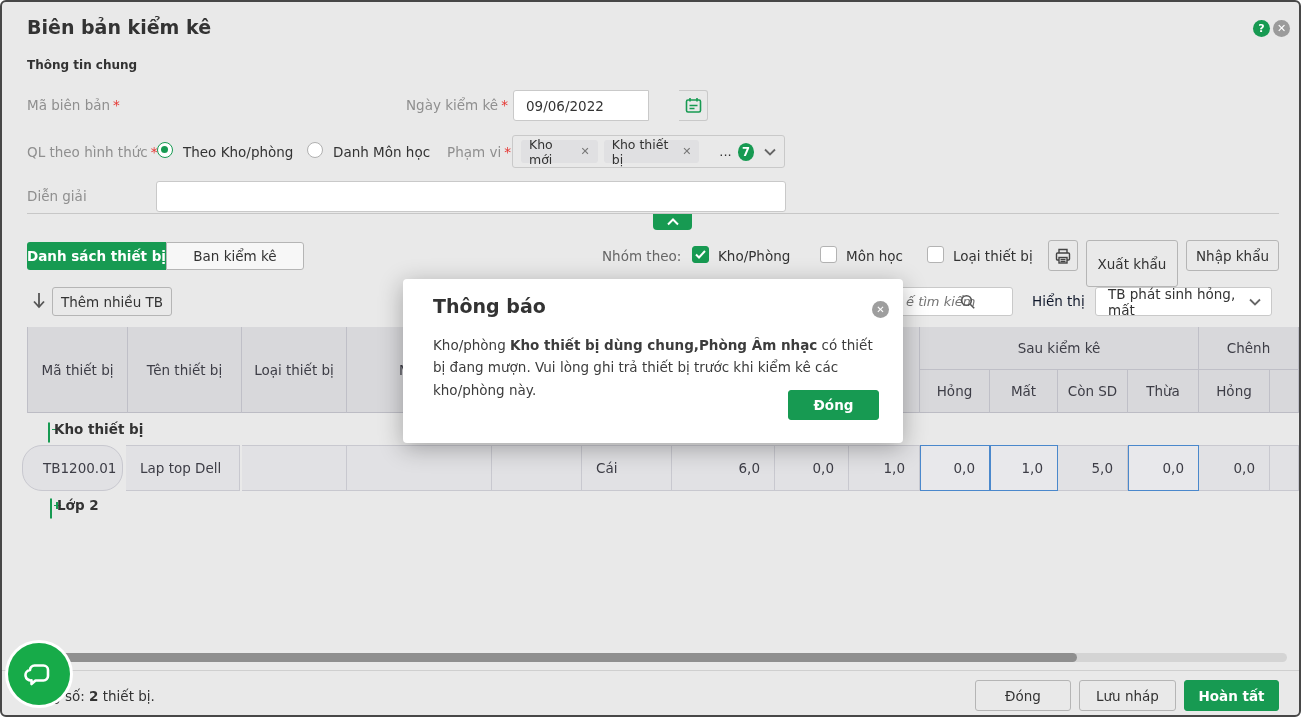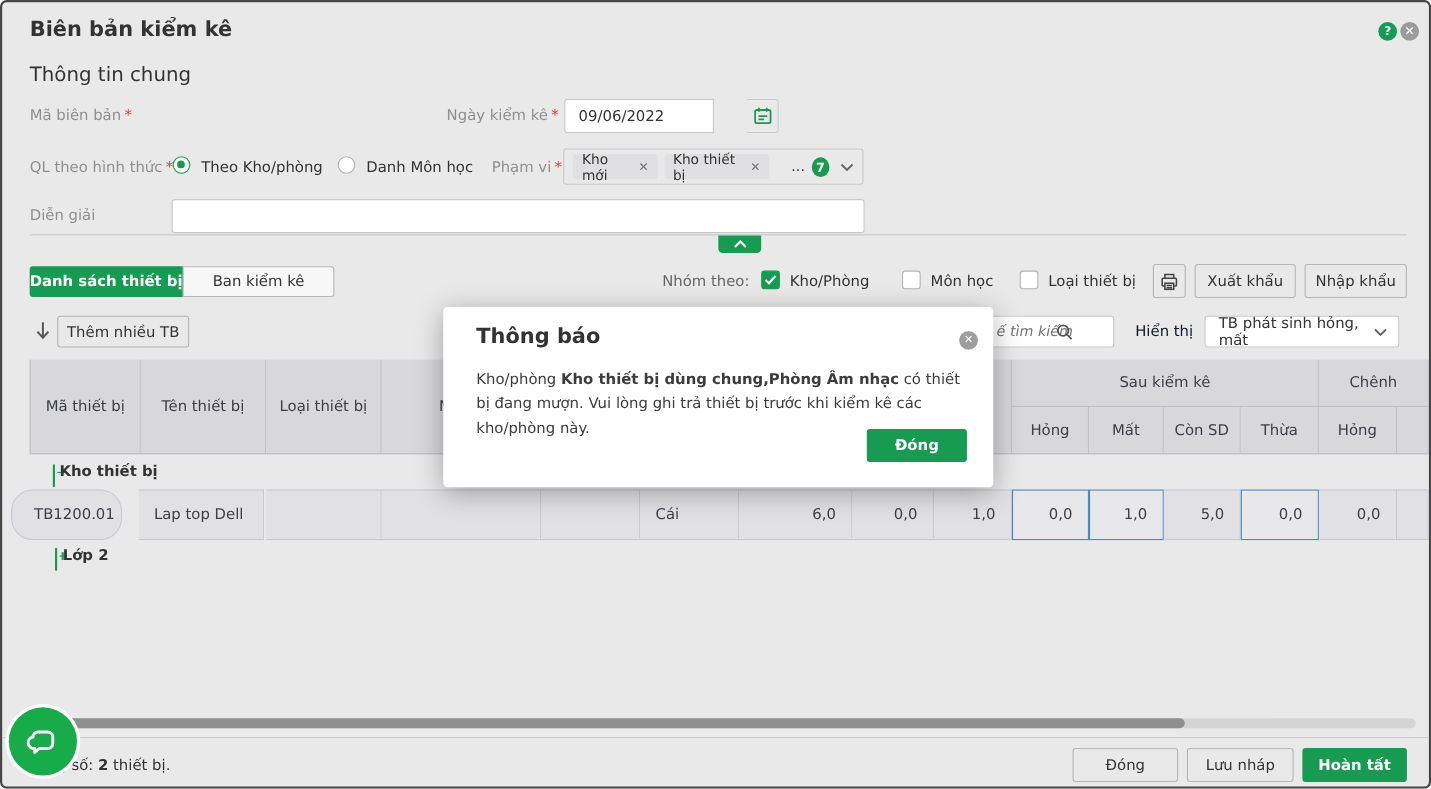--- a/index.html
+++ b/index.html
@@ -2,21 +2,21 @@
 <html><head>
 <meta charset="utf-8">
 <style>
   * { margin:0; padding:0; box-sizing:border-box; }
   html,body { width:1301px; height:717px; background:#fff; font-family:"DejaVu Sans","Liberation Sans",sans-serif; }
   .window { position:relative; width:1301px; height:717px; background:#e9e9e9; border:2px solid #474747; border-radius:6px; overflow:hidden; }
   .abs { position:absolute; }
   .lbl { color:#8f8f8f; font-size:13.5px; }
   .req { color:#e53935; margin-left:3px; }
   .title { font-size:19px; font-weight:600; color:#333; }
-  .subtitle { font-size:18px; font-weight:400; color:#333; }
+  .subtitle { font-size:12px; font-weight:700; color:#333; }
   .circle-btn { width:17px; height:17px; border-radius:50%; color:#fff; font-size:11px; line-height:17px; text-align:center; cursor:pointer; }
   .help { background:#179a52; font-weight:700; }
   .closew { background:#9b9b9b; }
   input.text { height:31px; border:1px solid #c9c9c9; border-radius:3px; background:#fff; padding:0 12px; font-size:13.5px; color:#333; font-family:inherit; }
   input.text.green { border:1px solid #1f9b55; }
   .radio { width:16px; height:16px; border-radius:50%; background:#fff; border:1.5px solid #b0b0b0; display:inline-block; }
   .radio.on { border:1.5px solid #179a52; position:relative; }
   .radio.on:after { content:""; position:absolute; left:3px; top:3px; width:7px; height:7px; border-radius:50%; background:#179a52; }
   .radio-lbl { font-size:13.5px; color:#333; }
   .multiselect { height:33px; border:1px solid #c9c9c9; border-radius:3px; display:flex; align-items:center; padding:0 8px; gap:6px; }
@@ -146,21 +146,21 @@
     <span>
       <svg width="18" height="18" viewBox="0 0 18 18" fill="none" stroke="#444" stroke-width="1.4">
         <path d="M5,6 V2.5 H13 V6"></path>
           <rect x="2.5" y="6" width="13" height="7" rx="1"></rect>
           <rect x="5" y="10.5" width="8" height="5.5" fill="#e9e9e9"></rect>
           <line x1="6.5" y1="12.5" x2="11.5" y2="12.5"></line>
           <line x1="6.5" y1="14.5" x2="11.5" y2="14.5"></line>
       </svg>
     </span>
   </div>
-  <div class="abs btn" style="left:1084px; top:238px; width:92px; height:31px;">Xuất khẩu</div>
+  <div class="abs btn" style="left:1084px; top:238px; width:92px; height:47px;">Xuất khẩu</div>
   <div class="abs btn" style="left:1184px; top:238px; width:93px; height:31px;">Nhập khẩu</div>
 
   
   <div class="abs" style="left:28px; top:289px;">
     <svg width="18" height="20" viewBox="0 0 18 20" fill="none" stroke="#555" stroke-width="1.8">
         <line x1="9" y1="2" x2="9" y2="15"></line>
         <polyline points="4,10.5 9,16 14,10.5"></polyline>
       </svg>
   </div>
   <div class="abs btn" style="left:50px; top:285px; width:120px; height:29px;">Thêm nhiều TB</div>
@@ -200,21 +200,21 @@
   <div class="abs hcell" style="left:1056px; top:368px; width:70px; height:43px;">Còn SD</div>
   <div class="abs hcell" style="left:1126px; top:368px; width:71px; height:43px;">Thừa</div>
   <div class="abs hcell" style="left:1197px; top:368px; width:71px; height:43px;">Hỏng</div>
   <div class="abs hcell" style="left:1268px; top:368px; width:29px; height:43px;"></div>
 
   
   <span class="abs grp-icon" style="left:30px; top:420px;"></span>
   <span class="abs grp-name" style="left:52px; top:419px;">Kho thiết bị</span>
 
   
-  <div class="abs dcell first txt" style="left:8px; top:443px; width:101px; height:46px; padding-left:20px;border-radius:20px;">TB1200.01</div>
+  <div class="abs dcell first txt" style="left:20px; top:443px; width:101px; height:46px; padding-left:20px;border-radius:20px;">TB1200.01</div>
   <div class="abs dcell txt" style="left:124px; top:443px; width:114px; height:46px;">Lap top Dell</div>
   <div class="abs dcell" style="left:240px; top:443px; width:105px; height:46px;"></div>
   <div class="abs dcell" style="left:345px; top:443px; width:145px; height:46px;"></div>
   <div class="abs dcell" style="left:490px; top:443px; width:90px; height:46px;"></div>
   <div class="abs dcell txt" style="left:580px; top:443px; width:90px; height:46px;">Cái</div>
   <div class="abs dcell num" style="left:670px; top:443px; width:103px; height:46px;">6,0</div>
   <div class="abs dcell num" style="left:773px; top:443px; width:74px; height:46px;">0,0</div>
   <div class="abs dcell num" style="left:847px; top:443px; width:71px; height:46px;">1,0</div>
   <div class="abs dcell num edit" style="left:918px; top:443px; width:70px; height:46px;">0,0</div>
   <div class="abs dcell num edit" style="left:988px; top:443px; width:68px; height:46px;">1,0</div>

